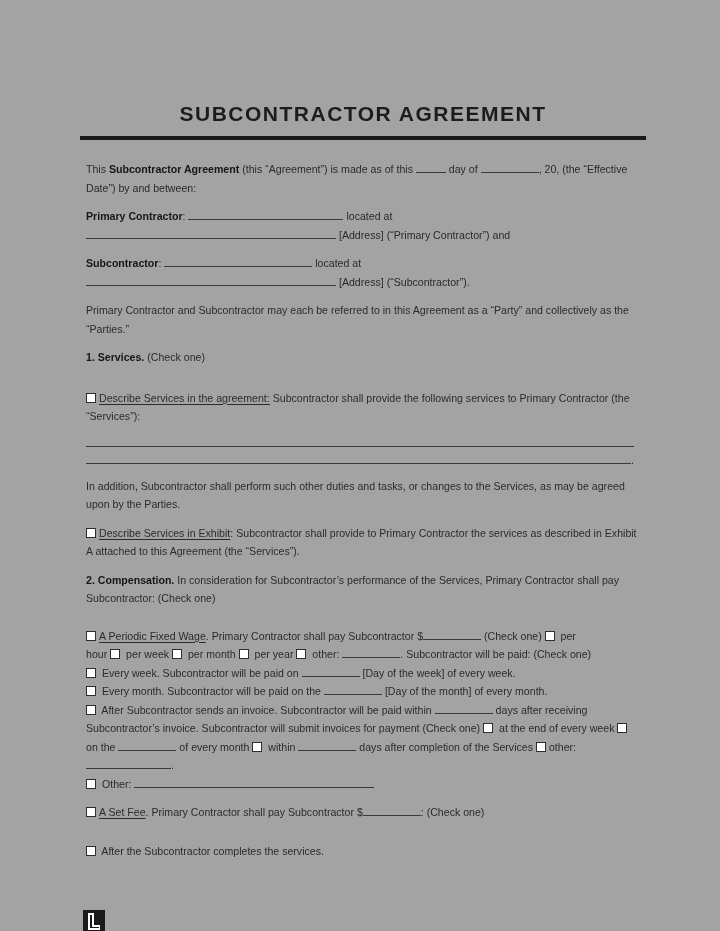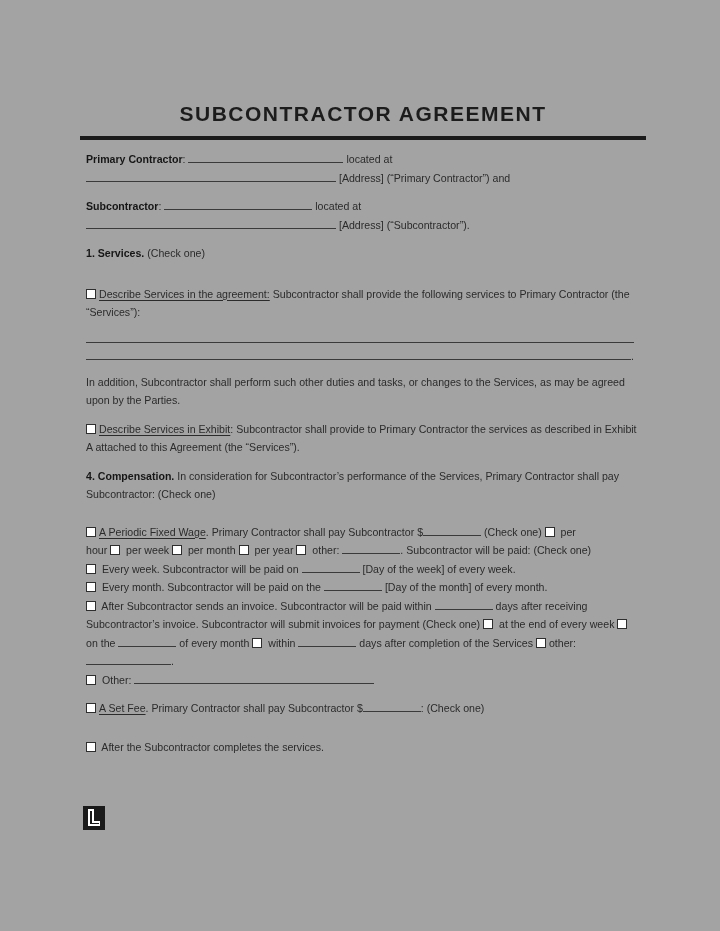--- a/index.html
+++ b/index.html
@@ -62,29 +62,31 @@
 </style>
 </head>
 <body>
 
 <div class="page">
   <div class="content">
     <h1 class="doc-title">SUBCONTRACTOR AGREEMENT</h1>
     <div class="title-rule"></div>
 
     <div>
+        <p class="blk k-first">This <strong>Subcontractor Agreement</strong> (this “Agreement”) is made as of this <span class="bl" style="width: 30px;"></span> day of <span class="bl" style="width: 58px;"></span>, 20, (the “Effective Date”) by and between:</p>
         <p class="blk"><strong>Primary Contractor</strong>: <span class="bl" style="width: 155px;"></span> located at<br><span class="bl" style="width: 250px;"></span> [Address] (“Primary Contractor”) and</p>
         <p class="blk"><strong>Subcontractor</strong>: <span class="bl" style="width: 148px;"></span> located at<br><span class="bl" style="width: 250px;"></span> [Address] (“Subcontractor”).</p>
+        <p class="blk">Primary Contractor and Subcontractor may each be referred to in this Agreement as a “Party” and collectively as the “Parties.”</p>
         <p class="blk"><strong>1. Services.</strong> (Check one)</p>
         <p class="blk k-gap12"><span class="cb"></span><span class="u">Describe Services in the agreement:</span> Subcontractor shall provide the following services to Primary Contractor (the “Services”):</p>
         <p class="blk k-line"><span class="bl" style="width: 548px;"></span></p>
         <p class="blk k-line2"><span class="bl" style="width: 545px;"></span>.</p>
         <p class="blk k-tight">In addition, Subcontractor shall perform such other duties and tasks, or changes to the Services, as may be agreed upon by the Parties.</p>
         <p class="blk"><span class="cb"></span><span class="u">Describe Services in Exhibit</span>: Subcontractor shall provide to Primary Contractor the services as described in Exhibit A attached to this Agreement (the “Services”).</p>
-        <p class="blk"><strong>4. Compensation.</strong> In consideration for Subcontractor’s performance of the Services, Primary Contractor shall pay Subcontractor: (Check one)</p>
+        <p class="blk"><strong>2. Compensation.</strong> In consideration for Subcontractor’s performance of the Services, Primary Contractor shall pay Subcontractor: (Check one)</p>
         <p class="blk k-gap8"><span class="cb"></span><span class="u">A Periodic Fixed Wage</span>. Primary Contractor shall pay Subcontractor $<span class="bl" style="width: 58px;"></span> (Check one) <span class="cb"></span> per<br>hour <span class="cb"></span> per week <span class="cb"></span> per month <span class="cb"></span> per year <span class="cb"></span> other: <span class="bl" style="width: 58px;"></span>. Subcontractor will be paid: (Check one)<br><span class="cb"></span> Every week. Subcontractor will be paid on <span class="bl" style="width: 58px;"></span> [Day of the week] of every week.<br><span class="cb"></span> Every month. Subcontractor will be paid on the <span class="bl" style="width: 58px;"></span> [Day of the month] of every month.<br><span class="cb"></span> After Subcontractor sends an invoice. Subcontractor will be paid within <span class="bl" style="width: 58px;"></span> days after receiving Subcontractor’s invoice. Subcontractor will submit invoices for payment (Check one) <span class="cb"></span> at the end of every week <span class="cb"></span> on the <span class="bl" style="width: 58px;"></span> of every month <span class="cb"></span> within <span class="bl" style="width: 58px;"></span> days after completion of the Services <span class="cb"></span>other: <span class="bl" style="width: 85px;"></span>.<br><span class="cb"></span> Other: <span class="bl" style="width: 240px;"></span></p>
         <p class="blk"><span class="cb"></span><span class="u">A Set Fee</span>. Primary Contractor shall pay Subcontractor $<span class="bl" style="width: 58px;"></span>: (Check one)</p>
         <p class="blk k-after"><span class="cb"></span> After the Subcontractor completes the services.</p>
       </div>
 
     <svg class="logo" viewBox="0 0 22 24" xmlns="http://www.w3.org/2000/svg" aria-hidden="true">
       <rect x="0" y="0" width="22" height="24" fill="#1a1a1a"></rect>
       <path d="M5 3 h6 v12 h6 v5 H5 Z" fill="#ffffff"></path>
       <path d="M7 5 h2 v12 h7 v1 H7 Z" fill="#1a1a1a"></path>
     </svg>

